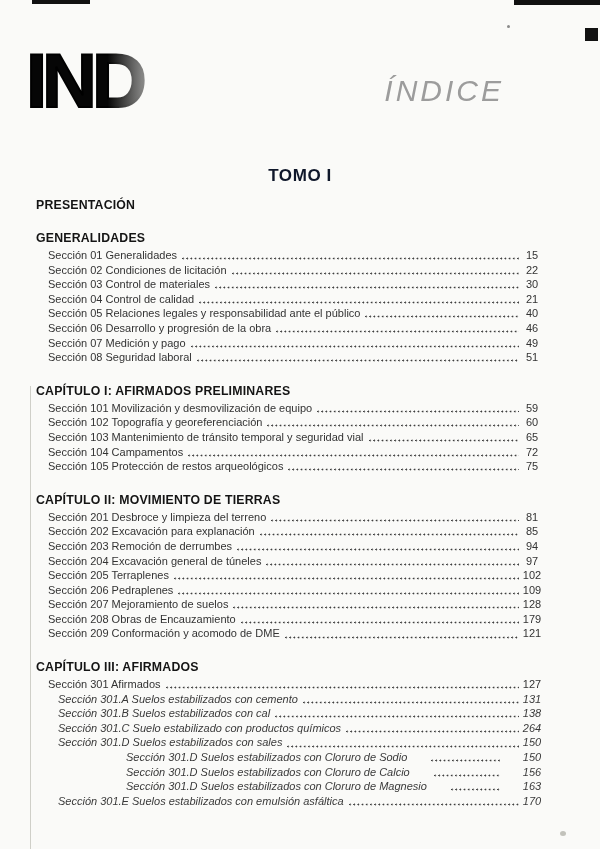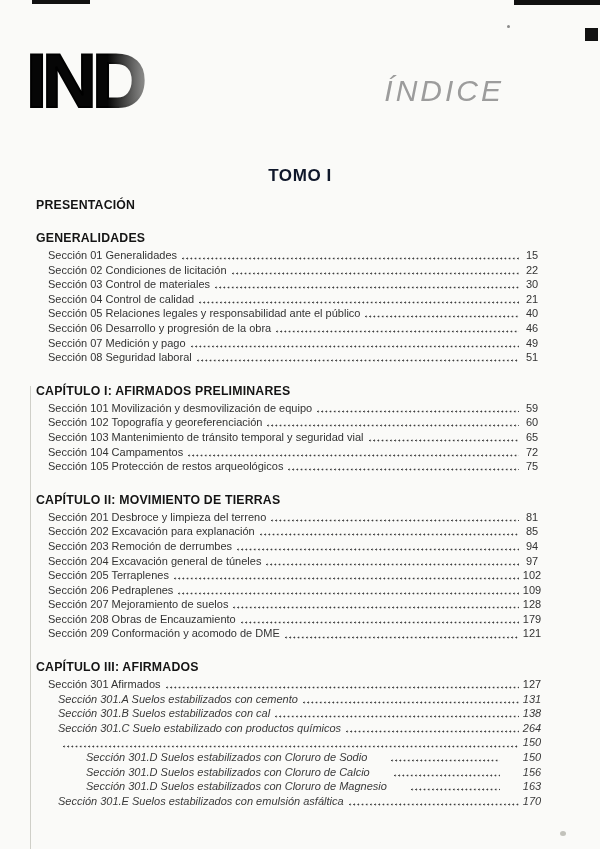--- a/index.html
+++ b/index.html
@@ -77,21 +77,21 @@
   .toc-row {
     display: flex;
     align-items: baseline;
     font-size: 11px;
     line-height: 14.6px;
     color: #333;
   }
   .toc-row.italic { font-style: italic; color: #3a3a3a; }
   .indent-0 { margin-left: 10px; }
   .indent-1 { margin-left: 20px; }
-  .indent-2 { margin-left: 48px; gap: 19px; }
+  .indent-2 { margin-left: 88px; gap: 19px; }
   .row-label { white-space: nowrap; }
   .leader {
     flex: 1;
     height: 3px;
     align-self: flex-end;
     margin: 0 3px 2.5px 5px;
     background-image: radial-gradient(circle at 1px 1.5px, #404040 0.9px, transparent 1.15px);
     background-size: 4.2px 3px;
     background-repeat: repeat-x;
   }
@@ -257,20 +257,21 @@
           <span class="row-label">Sección 301.B Suelos estabilizados con cal</span>
           <span class="leader"></span>
           <span class="page-num">138</span>
         </div>
         <div class="toc-row indent-1 italic">
           <span class="row-label">Sección 301.C Suelo estabilizado con productos químicos</span>
           <span class="leader"></span>
           <span class="page-num">264</span>
         </div>
         <div class="toc-row indent-1 italic">
+          <span class="row-label">Sección 301.D Suelos estabilizados con sales</span>
           <span class="leader"></span>
           <span class="page-num">150</span>
         </div>
         <div class="toc-row indent-2 italic">
           <span class="row-label">Sección 301.D Suelos estabilizados con Cloruro de Sodio</span>
           <span class="leader"></span>
           <span class="page-num">150</span>
         </div>
         <div class="toc-row indent-2 italic">
           <span class="row-label">Sección 301.D Suelos estabilizados con Cloruro de Calcio</span>

